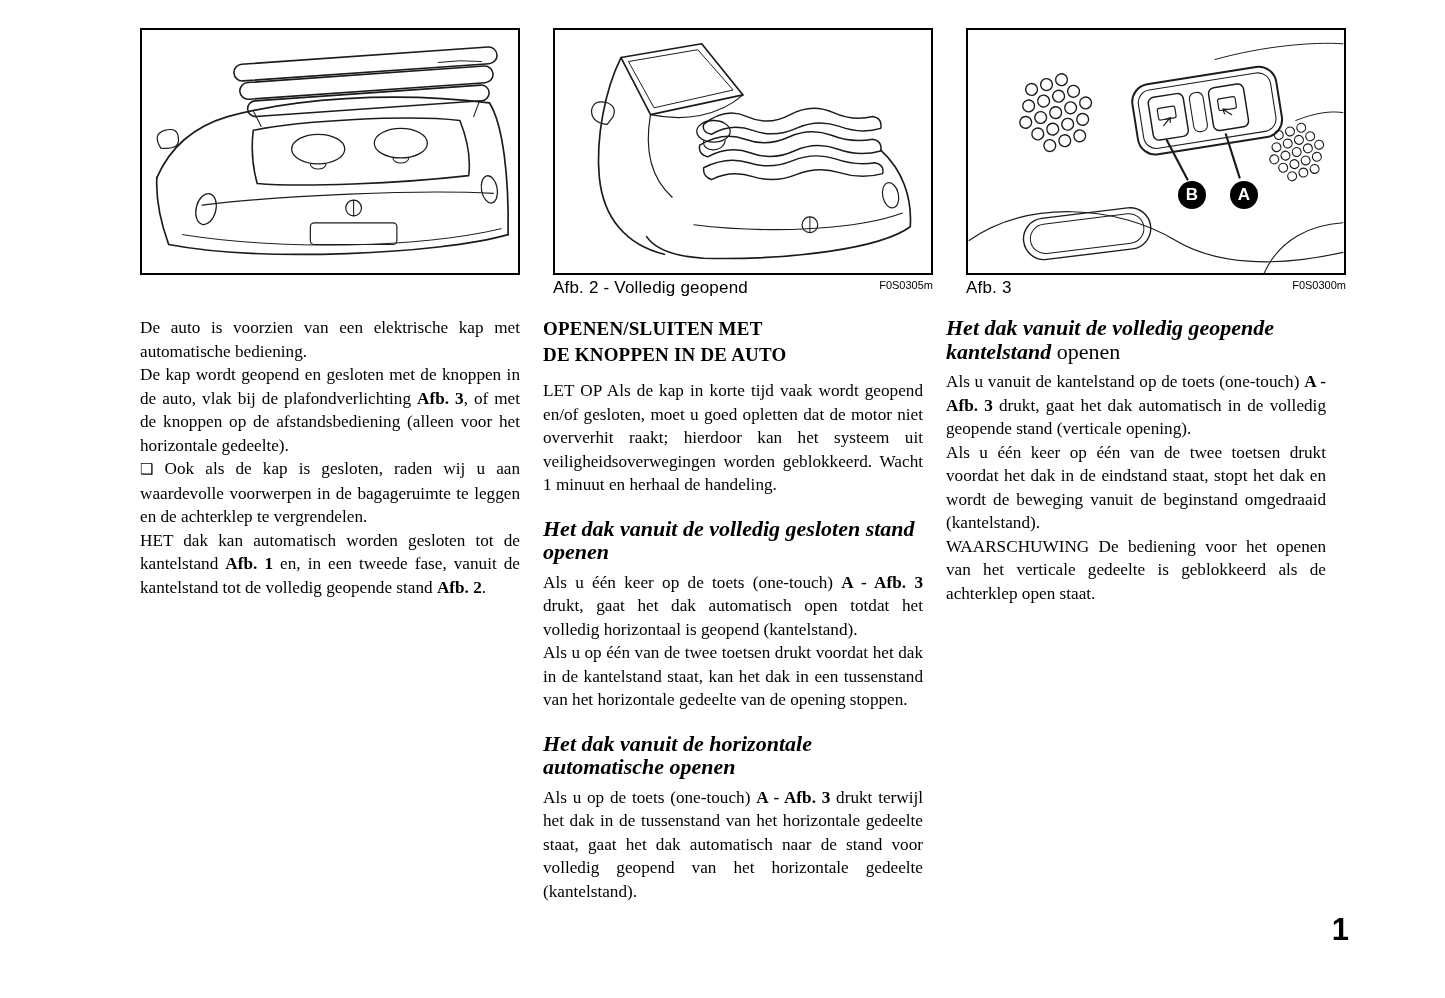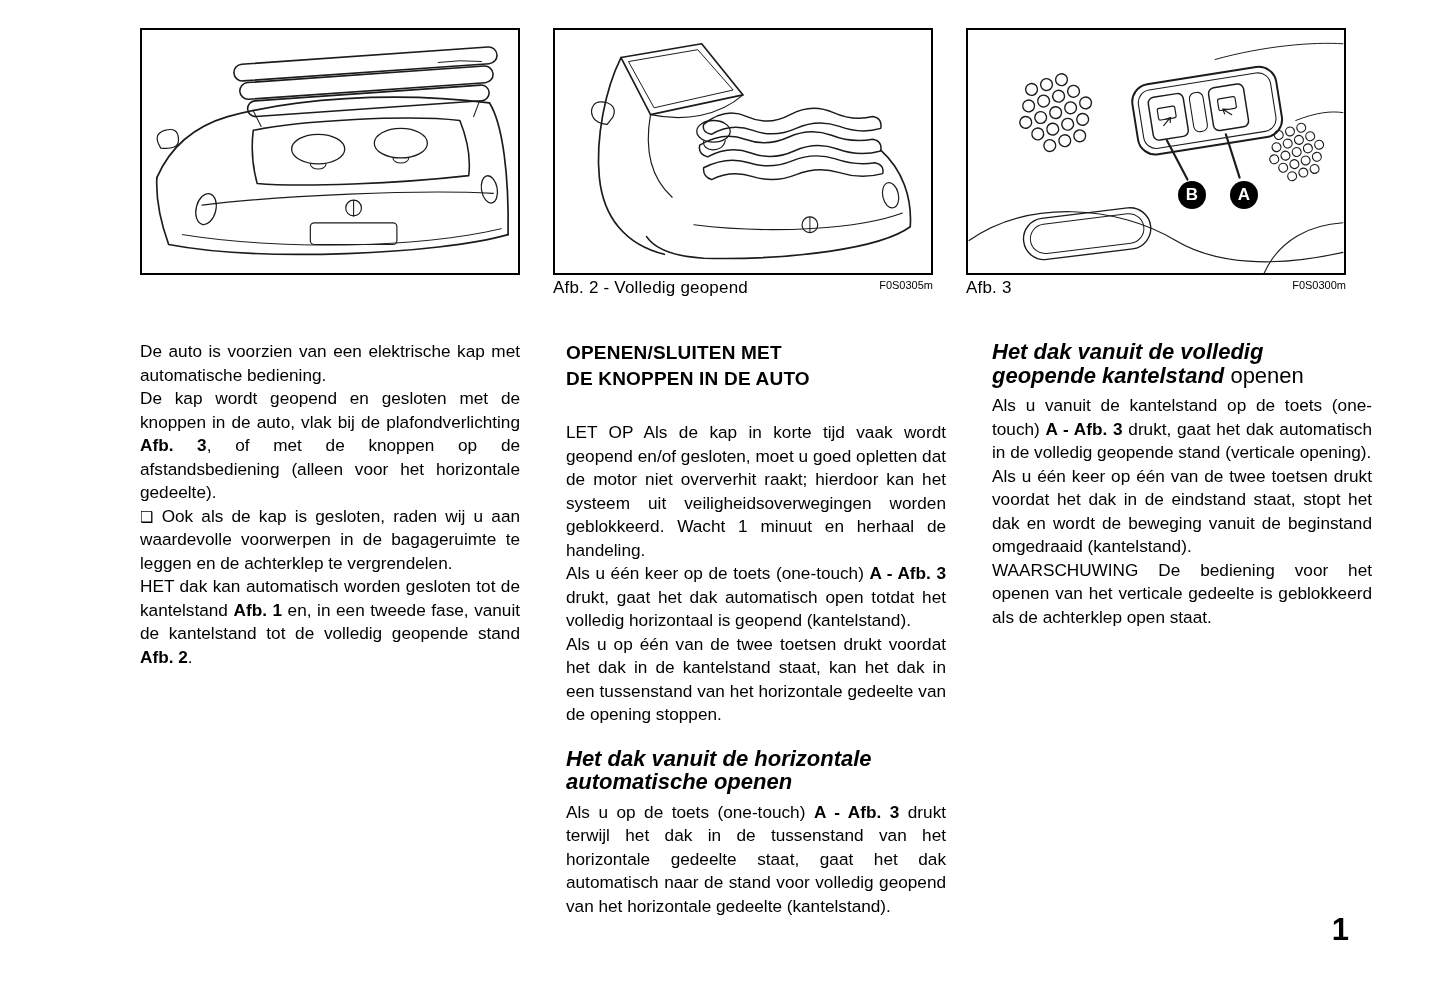--- a/index.html
+++ b/index.html
@@ -32,34 +32,34 @@
   .badge {
     position: absolute; width: 28px; height: 28px; border-radius: 50%;
     background: #000; color: #fff; font-weight: bold; font-size: 17px;
     display: flex; align-items: center; justify-content: center;
   }
   .badge-b { left: 210px; top: 151px; }
   .badge-a { left: 262px; top: 151px; }
 
   
   .cols {
-    position: absolute; left: 140px; top: 340px;
-    display: grid; grid-template-columns: 380px 380px 380px; column-gap: 46px;
+    position: absolute; left: 140px; top: 316px;
+    display: grid; grid-template-columns: 380px 380px 380px; column-gap: 23px; font-family: Liberation Serif, serif;
   }
   .col { font-size: 17.2px; line-height: 23.5px; text-align: justify; hyphens: auto; }
   .col p { margin: 0; }
 
   .tips-title { margin: 25px 0 9px; font-size: 18px; font-weight: bold; text-align: left; }
   .bullet { margin-top: 0; }
   .bullet + .bullet { margin-top: 10px; }
   .bullet-marker { font-size: 15px; }
   .closing { margin-top: 44px; }
 
   .col2-heading {
-    margin: 0 0 29px; font-size: 19px; font-weight: bold; line-height: 26px;
+    margin: 0 0 11px; font-size: 19px; font-weight: bold; line-height: 26px;
     white-space: pre-line; text-align: left; letter-spacing: 0.2px;
   }
   .subhead {
     margin: 20px 0 7px; font-weight: bold; font-style: italic;
     text-align: left; font-size: 22px; line-height: 23.5px;
   }
   .subhead.first { margin-top: 0; }
   .subhead .plain { font-weight: normal; font-style: normal; }
   .warning { margin-top: 23px; }
 
@@ -252,20 +252,21 @@
         <span>HET dak kan automatisch worden gesloten tot de kantelstand </span><b>Afb. 1</b><span> en, in een tweede fase, vanuit de kantelstand tot de volledig geopende stand </span><b>Afb. 2</b><span>.</span>
       </p>
     </div>
 
     <div class="col">
       <h2 class="col2-heading">OPENEN/SLUITEN MET
 DE KNOPPEN IN DE AUTO</h2>
 
       <p>LET OP Als de kap in korte tijd vaak wordt geopend en/of gesloten, moet u goed opletten dat de motor niet oververhit raakt; hierdoor kan het systeem uit veiligheidsoverwegingen worden geblokkeerd. Wacht 1 minuut en herhaal de handeling.</p>
 
+      <h4 class="subhead">Het dak vanuit de volledig gesloten stand openen</h4>
       <p>
         <span>Als u één keer op de toets (one-touch) </span><b>A - Afb. 3</b><span> drukt, gaat het dak automatisch open totdat het volledig horizontaal is geopend (kantelstand).</span>
       </p>
       <p>Als u op één van de twee toetsen drukt voordat het dak in de kantelstand staat, kan het dak in een tussenstand van het horizontale gedeelte van de opening stoppen.</p>
 
       <h4 class="subhead">Het dak vanuit de horizontale automatische openen</h4>
       <p>
         <span>Als u op de toets (one-touch) </span><b>A - Afb. 3</b><span> drukt terwijl het dak in de tussenstand van het horizontale gedeelte staat, gaat het dak automatisch naar de stand voor volledig geopend van het horizontale gedeelte (kantelstand).</span>
       </p>
     </div>

